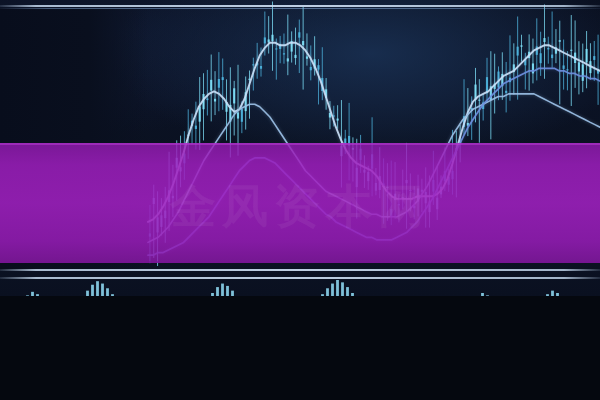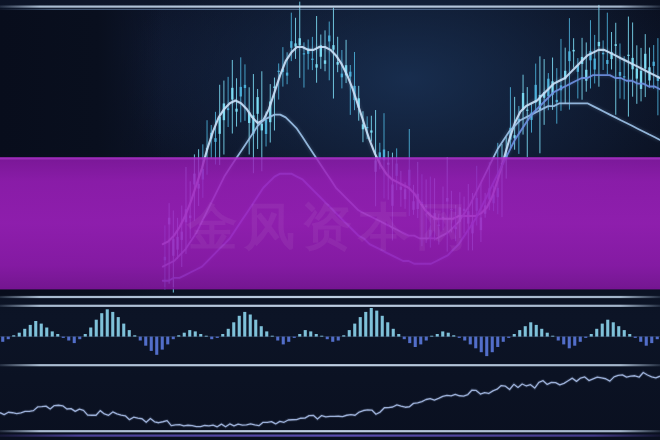--- a/index.html
+++ b/index.html
@@ -1,22 +1,22 @@
 <!DOCTYPE html>
 <html><head>
 <meta charset="utf-8">
 <style>
   html,body{margin:0;padding:0;background:#05080f;}
   body{font-family:"Liberation Sans","DejaVu Sans",sans-serif;}
 
   #stage{
     position:relative;
-    width:600px;height:400px;
+    width:600px;height:296px;
     overflow:hidden;
-    background:#4c1d95;
+    background:#7f1d1d;
   }
 
   
   .bg-base{
     position:absolute;inset:0;
     background:
       radial-gradient(ellipse 70% 60% at 62% 18%, rgba(28,54,92,.75) 0%, rgba(10,18,36,0) 62%),
       radial-gradient(ellipse 55% 50% at 18% 10%, rgba(18,30,58,.55) 0%, rgba(8,14,28,0) 70%),
       linear-gradient(180deg,#0a1020 0%, #0b1224 34%, #0a1120 56%, #0c1426 72%, #0a1020 100%);
   }

